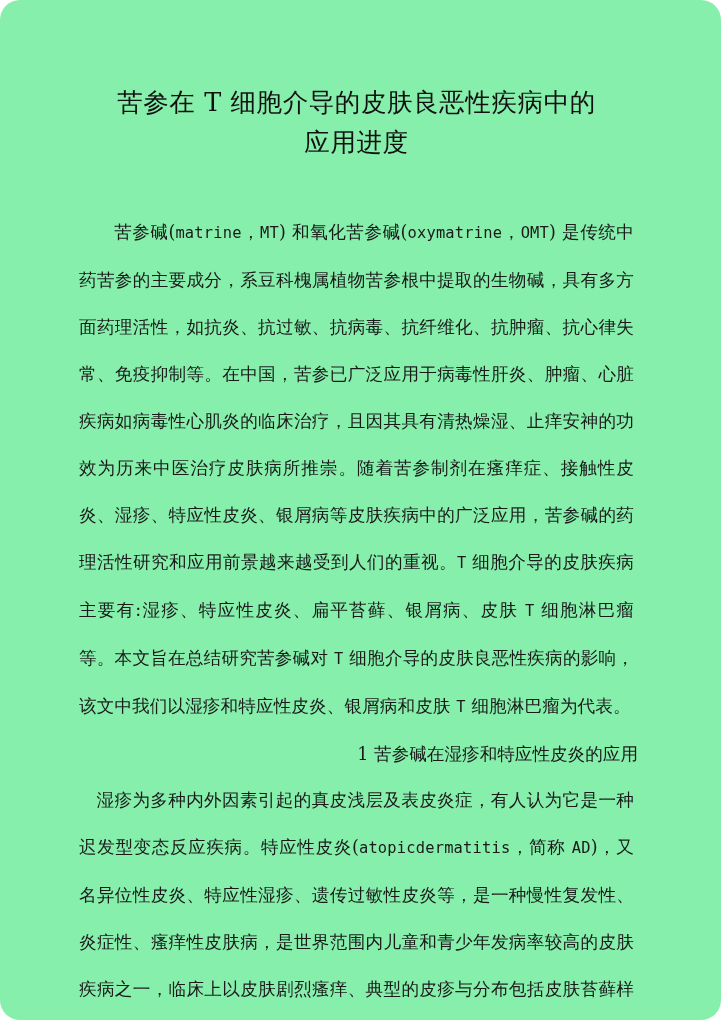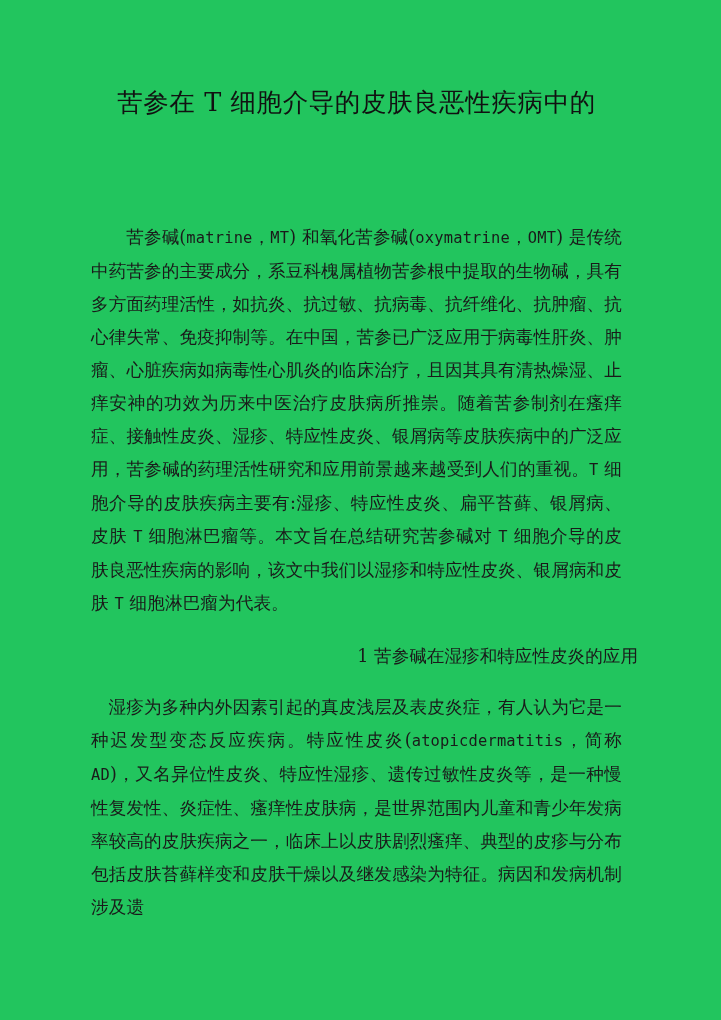--- a/index.html
+++ b/index.html
@@ -12,22 +12,23 @@
     width: 721px;
     height: 1020px;
     overflow: hidden;
     font-family: "DejaVu Serif", "Liberation Serif", serif;
     color: #1a1a1a;
   }
   .page {
     position: relative;
     width: 721px;
     height: 1020px;
-    background: #22c55e;
+    background: #86efac;
     box-sizing: border-box;
+    border-radius: 20px;
   }
   .title-block {
     position: absolute;
     left: 75px;
     top: 82px;
     width: 563px;
     text-align: center;
   }
   .title-line {
     font-size: 25.5px;
@@ -37,25 +38,25 @@
     white-space: nowrap;
   }
   .body-block {
     position: absolute;
     left: 75px;
     top: 205px;
     width: 563px;
   }
   .para {
     font-size: 17.6px;
-    line-height: 33px;
+    line-height: 47px;
     text-align: justify;
     text-justify: inter-character;
     letter-spacing: 0.1px;
-    margin: 16px;
+    margin: 4px;
     color: #1a1a1a;
   }
   .para.indent-2 {
     text-indent: 2em;
   }
   .para.indent-1 {
     text-indent: 1em;
   }
   .heading {
     font-size: 17.6px;
@@ -73,20 +74,21 @@
   }
   .para > span, .heading > span { }
 </style>
 </head>
 <body>
 
 <div class="page">
 
   <div class="title-block">
     <div class="title-line">苦参在 T 细胞介导的皮肤良恶性疾病中的</div>
+    <div class="title-line">应用进度</div>
   </div>
 
   <div class="body-block">
 
     <p class="para indent-2">苦参碱(<span class="lat">matrine</span>，<span class="lat">MT</span>) 和氧化苦参碱(<span class="lat">oxymatrine</span>，<span class="lat">OMT</span>) 是传统中药苦参的主要成分，系豆科槐属植物苦参根中提取的生物碱，具有多方面药理活性，如抗炎、抗过敏、抗病毒、抗纤维化、抗肿瘤、抗心律失常、免疫抑制等。在中国，苦参已广泛应用于病毒性肝炎、肿瘤、心脏疾病如病毒性心肌炎的临床治疗，且因其具有清热燥湿、止痒安神的功效为历来中医治疗皮肤病所推崇。随着苦参制剂在瘙痒症、接触性皮炎、湿疹、特应性皮炎、银屑病等皮肤疾病中的广泛应用，苦参碱的药理活性研究和应用前景越来越受到人们的重视。<span class="lat">T</span> 细胞介导的皮肤疾病主要有:湿疹、特应性皮炎、扁平苔藓、银屑病、皮肤 <span class="lat">T</span> 细胞淋巴瘤等。本文旨在总结研究苦参碱对 <span class="lat">T</span> 细胞介导的皮肤良恶性疾病的影响，该文中我们以湿疹和特应性皮炎、银屑病和皮肤 <span class="lat">T</span> 细胞淋巴瘤为代表。</p>
 
     <p class="heading">1 苦参碱在湿疹和特应性皮炎的应用</p>
 
     <p class="para indent-1">湿疹为多种内外因素引起的真皮浅层及表皮炎症，有人认为它是一种迟发型变态反应疾病。特应性皮炎(<span class="lat">atopicdermatitis</span>，简称 <span class="lat">AD</span>)，又名异位性皮炎、特应性湿疹、遗传过敏性皮炎等，是一种慢性复发性、炎症性、瘙痒性皮肤病，是世界范围内儿童和青少年发病率较高的皮肤疾病之一，临床上以皮肤剧烈瘙痒、典型的皮疹与分布包括皮肤苔藓样变和皮肤干燥以及继发感染为特征。病因和发病机制涉及遗</p>
 

